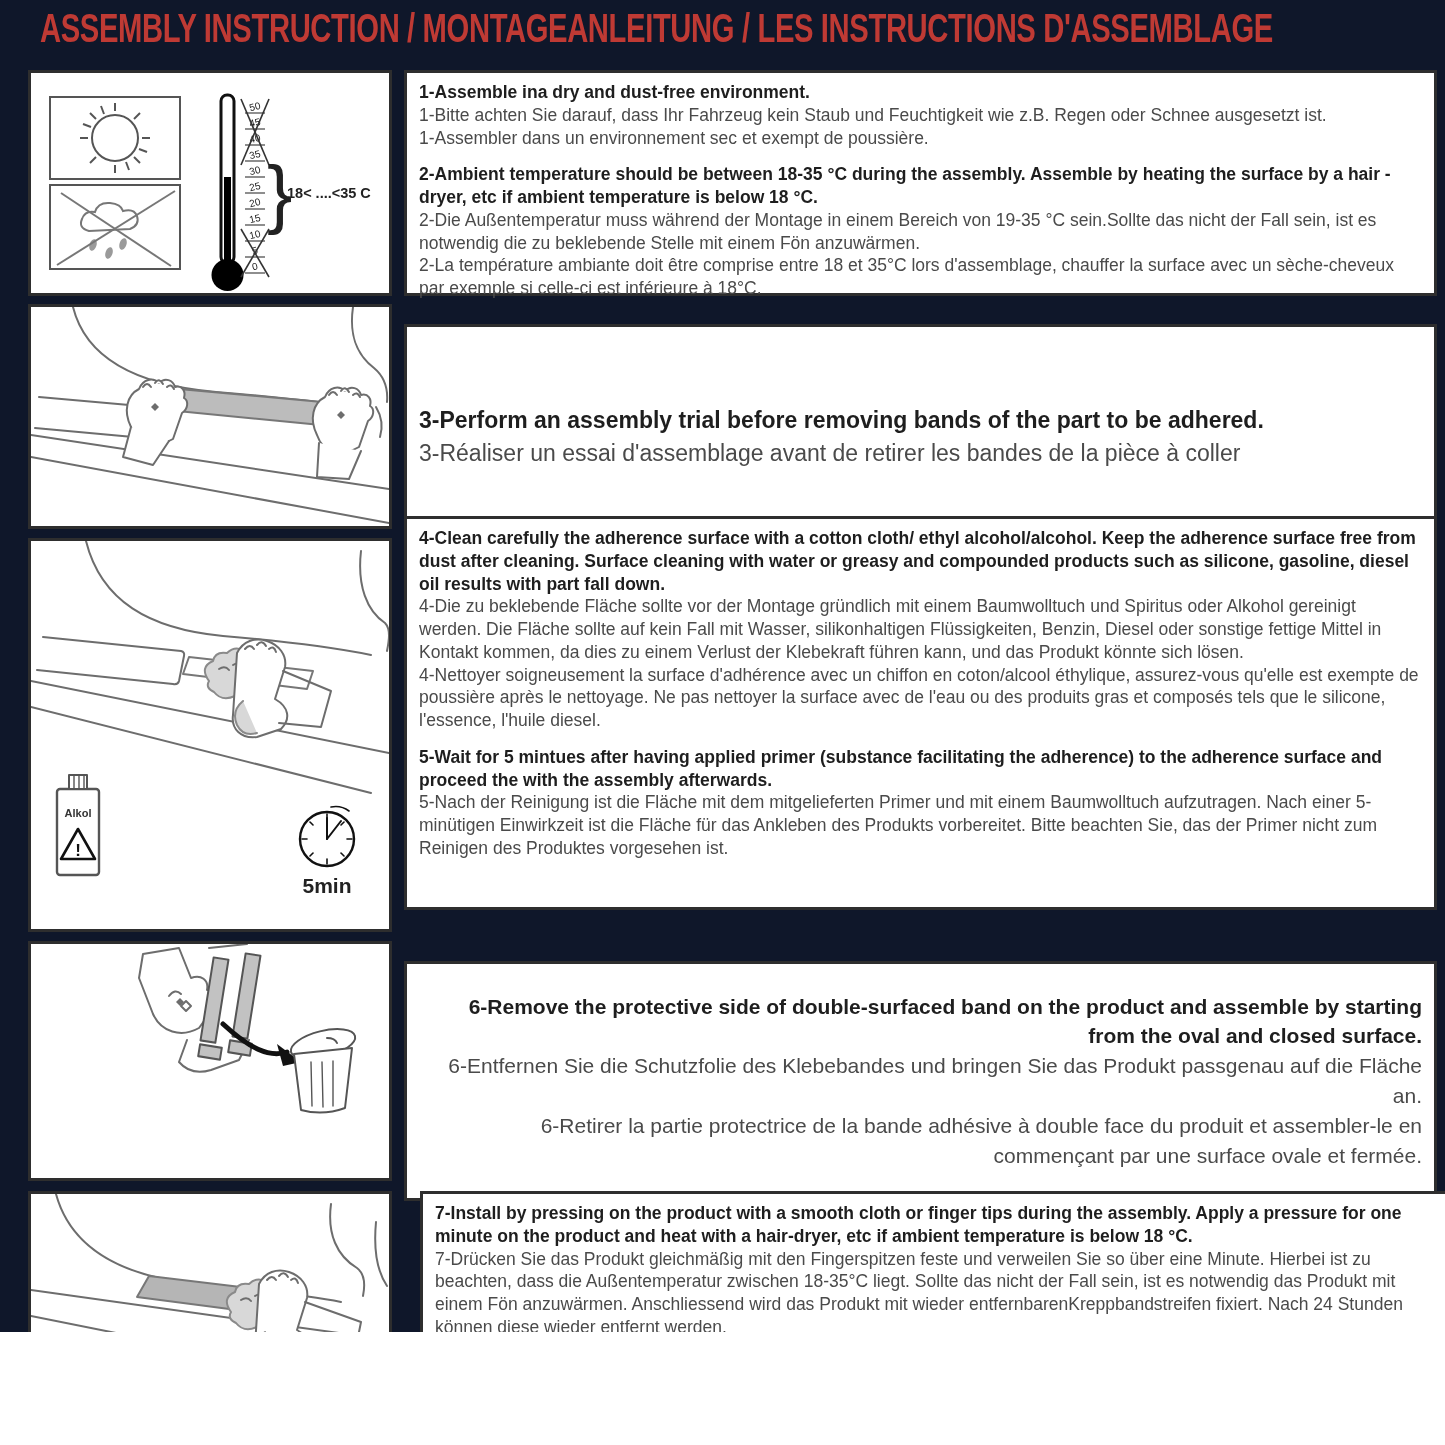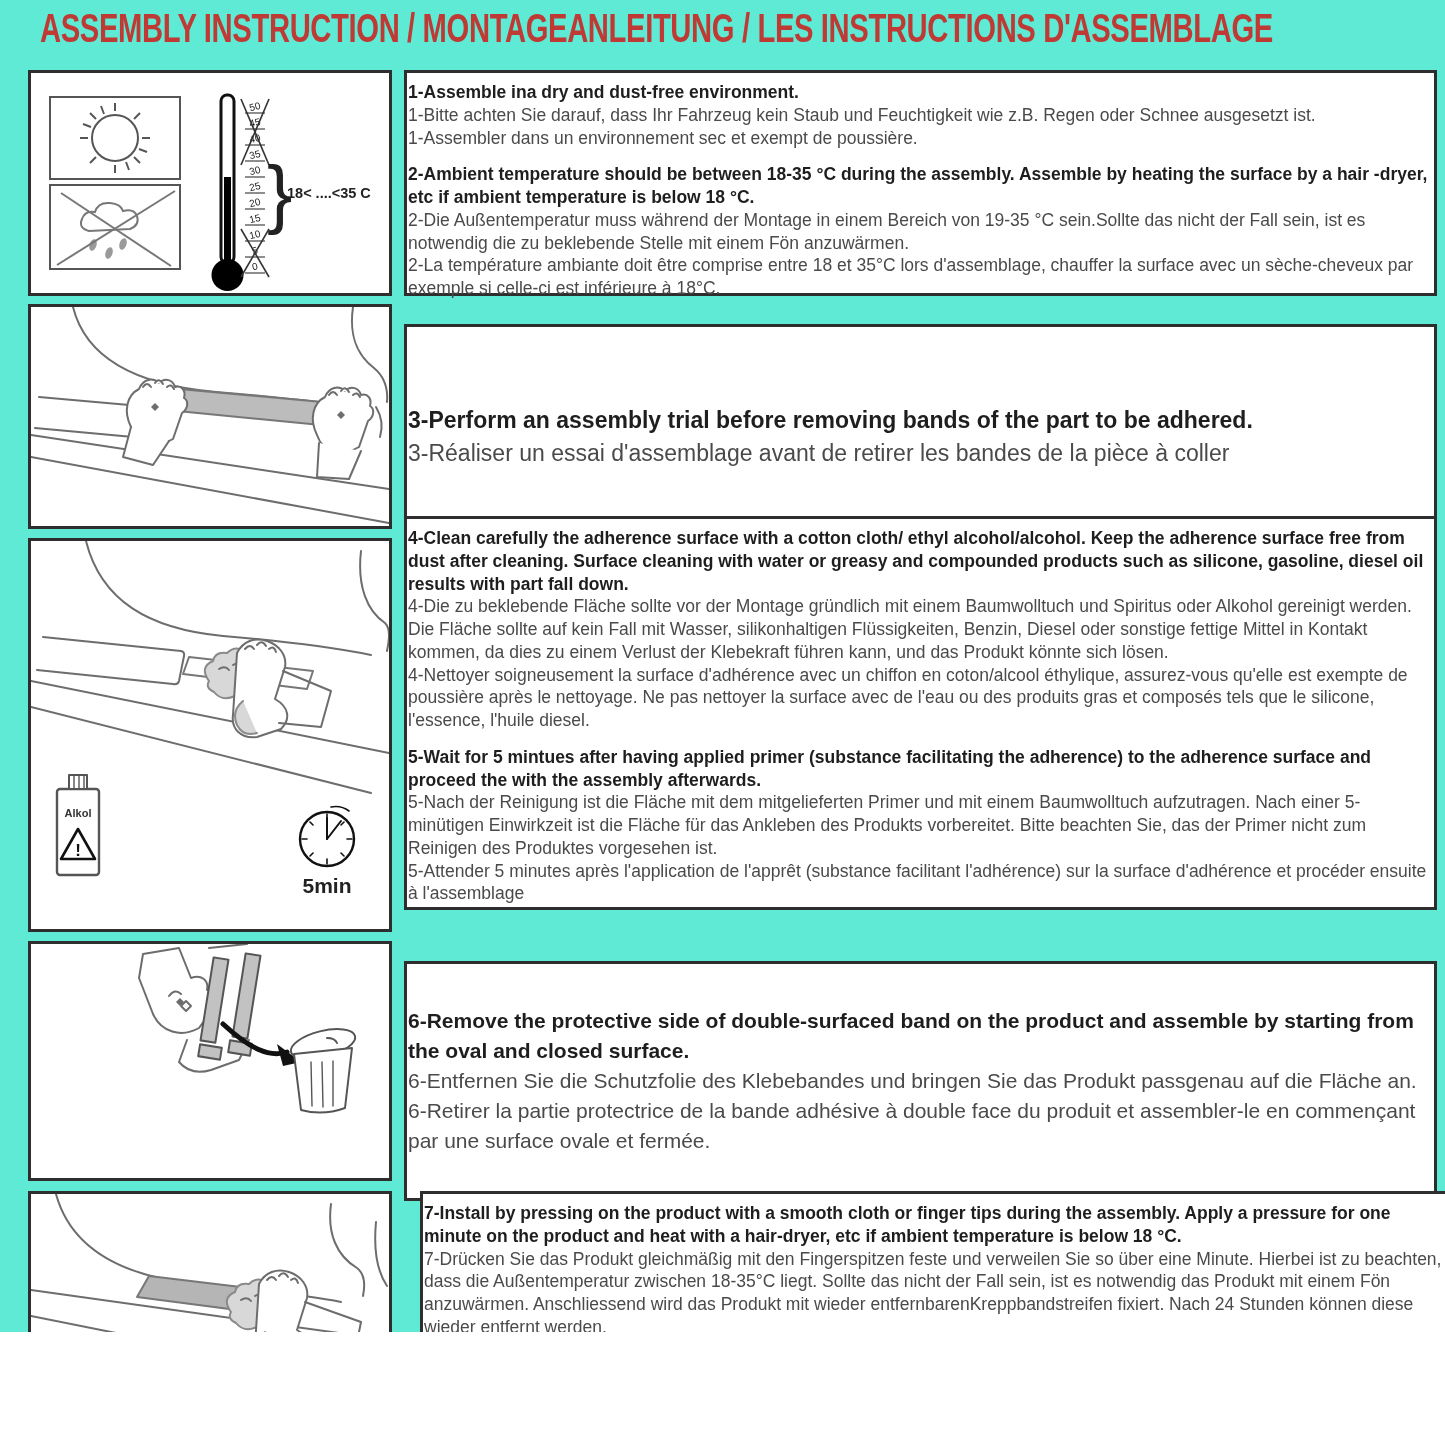--- a/index.html
+++ b/index.html
@@ -1,36 +1,36 @@
 <!DOCTYPE html>
 <html><head>
 <meta charset="utf-8">
 <style>
   html,body { margin:0; padding:0; background:#ffffff; }
   .page {
-    position:relative; width:1445px; height:1332px; background:#5eead4;
+    position:relative; width:1445px; height:1332px; background:#0f172a;
     font-family:"Liberation Sans", sans-serif; overflow:hidden;
   }
   .doc-title {
     position:absolute; left:40px; top:6px;
     font-size:40px; font-weight:bold; letter-spacing:-0.5px;
     color:#bf3a34; white-space:nowrap;
     transform:scaleX(0.73); transform-origin:left top;
   }
   .box {
     position:absolute; box-sizing:border-box;
     border:3px solid #2e2e2e; background:#fff;
   }
   .illus { overflow:hidden; }
   .illus svg { display:block; }
-  .textbox { padding:8px 1px; color:#4a4a4a; }
+  .textbox { padding:8px 12px; color:#4a4a4a; }
   .textbox p { margin:0; }
   .t-small p { font-size:17.5px; line-height:1.3; }
   .t-mid p  { font-size:23px;  line-height:1.42; }
-  .t-mid2 p { font-size:21px;  line-height:1.42; }
+  .t-mid2 p { font-size:21px;  line-height:1.42;text-align:right; }
   .vcenter { display:flex; flex-direction:column; justify-content:center;margin-top:20px; }
   p.en { font-weight:bold; color:#1e1e1e; }
   p.gap { margin-top:14px; }
   .logo-block {
     position:absolute; left:1178px; top:1353px; width:267px; height:92px;
     background:#fff; display:flex; align-items:center; padding-left:10px;
     box-sizing:border-box;
   }
   .sr { position:absolute; width:1px; height:1px; overflow:hidden; clip:rect(0 0 0 0); }
 </style>
@@ -206,21 +206,20 @@
       </g>
     </svg>
   </div>
 
   <div class="box textbox t-small" style="left:404px; top:516px; width:1033px; height:394px;">
     <p class="en">4-Clean carefully the adherence surface with a cotton cloth/ ethyl alcohol/alcohol. Keep the adherence surface free from dust after cleaning. Surface cleaning with water or greasy and compounded products such as silicone, gasoline, diesel oil results with part fall down.</p>
     <p>4-Die zu beklebende Fläche sollte vor der Montage gründlich mit einem Baumwolltuch und Spiritus oder Alkohol gereinigt werden. Die Fläche sollte auf kein Fall mit Wasser, silikonhaltigen Flüssigkeiten, Benzin, Diesel oder sonstige fettige Mittel in Kontakt kommen, da dies zu einem Verlust der Klebekraft führen kann, und das Produkt könnte sich lösen.</p>
     <p>4-Nettoyer soigneusement la surface d'adhérence avec un chiffon en coton/alcool éthylique, assurez-vous qu'elle est exempte de poussière après le nettoyage. Ne pas nettoyer la surface avec de l'eau ou des produits gras et composés tels que le silicone, l'essence, l'huile diesel.</p>
     <p class="en gap">5-Wait for 5 mintues after having applied primer (substance facilitating the adherence) to the adherence surface and proceed the with the assembly afterwards.</p>
     <p>5-Nach der Reinigung ist die Fläche mit dem mitgelieferten Primer und mit einem Baumwolltuch aufzutragen. Nach einer 5-minütigen Einwirkzeit ist die Fläche für das Ankleben des Produkts vorbereitet. Bitte beachten Sie, das der Primer nicht zum Reinigen des Produktes vorgesehen ist.</p>
-    <p>5-Attender 5 minutes après l'application de l'apprêt (substance facilitant l'adhérence) sur la surface d'adhérence et procéder ensuite à l'assemblage</p>
   </div>
 
   <div class="box illus" style="left:28px; top:941px; width:364px; height:240px;">
     <svg width="358" height="234" viewBox="0 0 358 234" fill="none" stroke="#6d6d6d" stroke-width="2" stroke-linecap="round" stroke-linejoin="round">
       <g>
         <path d="M112,10 L148,4 L160,34 C170,30 178,36 176,46 C184,46 188,54 184,62 L168,84 C150,94 130,88 122,70 L108,34 Z" fill="#fff"></path>
         <path d="M138,52 q6,-8 12,-2 M150,62 l5,-5 l5,5 l-5,5 z" stroke="#6d6d6d"></path>
         <path d="M145,58 l4,-4 l4,4 l-4,4 z" fill="#6d6d6d" stroke="none"></path>
       </g>
       <g>

